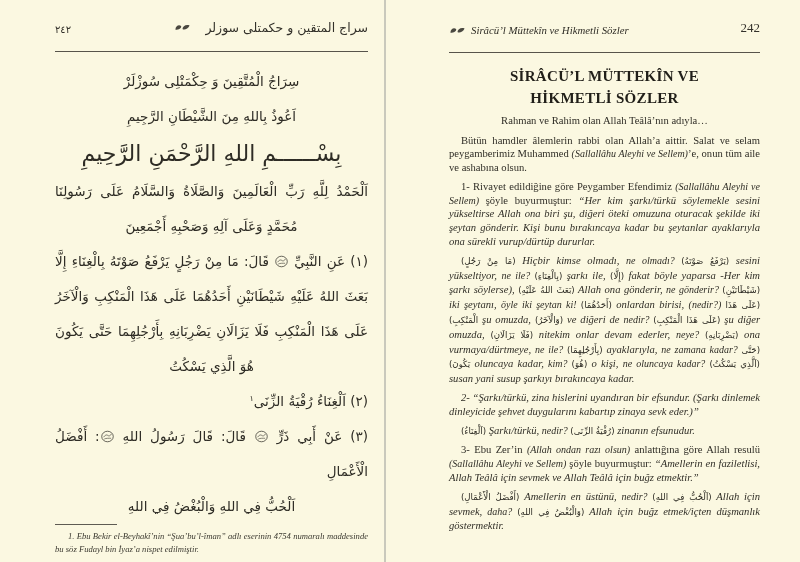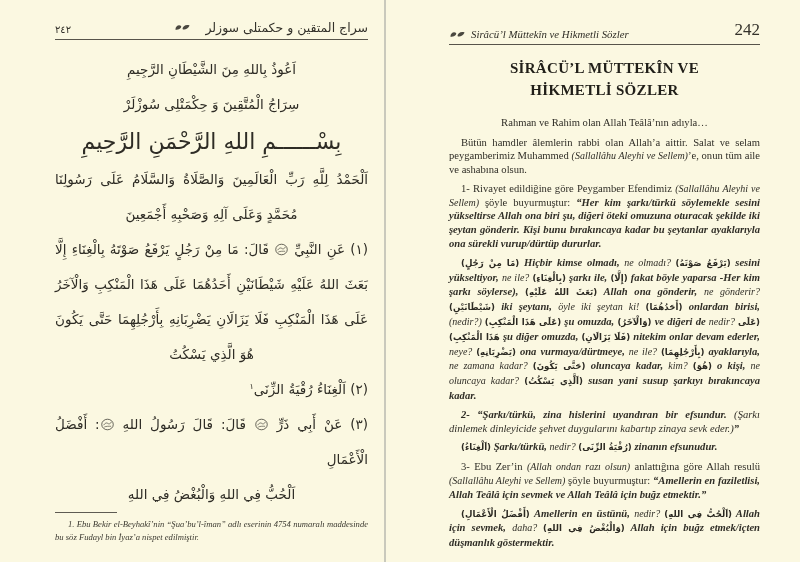--- a/index.html
+++ b/index.html
@@ -13,21 +13,21 @@
   .gutter-line{position:absolute;left:384px;top:0;bottom:0;width:2px;background:#c9c9bc;}
 
   
   .page-left{
     box-sizing:border-box;width:385px;height:562px;
     padding:20px 17px 22px 55px;
     display:flex;flex-direction:column;
   }
   .pg-header{
     display:flex;justify-content:space-between;align-items:flex-end;
-    border-bottom:1px solid #57544b;padding-bottom:4px;
+    border-bottom:1px solid #57544b;padding-bottom:16px;
   }
   .pn-ar{font-family:"DejaVu Sans",sans-serif;font-size:10px;color:#33312a;}
   .runhead-ar{font-family:"DejaVu Sans",sans-serif;font-size:12.5px;display:flex;align-items:center;gap:14px;direction:rtl;}
   .arabic-body{margin-top:12px;}
   .ar-line{
     font-family:"DejaVu Sans",sans-serif;
     direction:rtl;font-size:13.5px;line-height:35px;
     color:#2e2c25;
   }
   .ar-line.center{text-align:center;}
@@ -43,61 +43,61 @@
     text-indent:13px;color:#3a382f;text-align:justify;
   }
 
   
   .page-right{
     box-sizing:border-box;width:403px;height:562px;
     padding:20px 28px 16px 64px;
   }
   .pg-header.right-h{justify-content:space-between;}
   .runhead-lat{font-style:italic;font-size:10.8px;display:flex;align-items:center;gap:5px;color:#2f2d26;}
-  .pn-lat{font-size:17px;}
+  .pn-lat{font-size:13px;}
   .fleuron{width:17px;height:9px;flex:none;}
   .main-title{
     margin:13px 0 2px 0;text-align:center;
     font-size:15px;font-weight:bold;color:#211f19;
     line-height:1.45;letter-spacing:.3px;
   }
-  .subtitle{text-align:center;font-size:10.6px;margin:15px 0 8px 0;color:#2f2d26;}
+  .subtitle{text-align:center;font-size:10.6px;margin:5px 0 8px 0;color:#2f2d26;}
   .para{
     margin:0 0 5px 0;font-size:10.6px;line-height:13.8px;
     text-align:justify;text-indent:12px;color:#2f2d26;
   }
   .run-n{}
-  .run-bi{font-weight:bold;font-style:italic;margin-top:41px;}
+  .run-bi{font-weight:normal;font-style:italic;margin-top:41px;}
   .run-i{font-style:italic;}
   .run-si{font-style:italic;font-size:10px;}
   .run-ar{
     font-family:"DejaVu Sans",sans-serif;font-size:8.6px;
-    direction:rtl;unicode-bidi:isolate;color:#2b2922;font-weight:bold;
+    direction:rtl;unicode-bidi:isolate;color:#2b2922;
   }
 </style>
 </head>
 <body>
 
 <div class="spread">
   <div class="gutter-line"></div>
 
   <div class="page-left">
     <div class="pg-header">
       <span class="pn-ar">٢٤٢</span>
       <span class="runhead-ar">
         <span>سراج المتقين و حكمتلى سوزلر</span>
         <svg class="fleuron" viewBox="0 0 24 12">
           <path d="M2 9 C2 4,7 1,10 4 C11 6,8 10,2 9 Z M12 8 C12 4,17 1,22 3 C20 8,14 10,12 8 Z" fill="#4a4840"></path>
         </svg>
       </span>
     </div>
 
     <div class="arabic-body" id="left-lines">
+        <div class="ar-line center" dir="rtl"><span class="run-a">سِرَاجُ الْمُتَّقِينَ وَ حِكْمَتْلِى سُوزْلَرْ</span></div>
         <div class="ar-line center" dir="rtl"><span class="run-a">اَعُوذُ بِاللهِ مِنَ الشَّيْطَانِ الرَّجِيمِ</span></div>
-        <div class="ar-line center" dir="rtl"><span class="run-a">سِرَاجُ الْمُتَّقِينَ وَ حِكْمَتْلِى سُوزْلَرْ</span></div>
         <div class="ar-line center basmala" dir="rtl"><span class="run-a">بِسْــــــمِ اللهِ الرَّحْمَنِ الرَّحِيمِ</span></div>
         <div class="ar-line just" dir="rtl"><span class="run-a">اَلْحَمْدُ لِلَّهِ رَبِّ الْعَالَمِينَ وَالصَّلَاةُ وَالسَّلَامُ عَلَى رَسُولِنَا</span></div>
         <div class="ar-line center" dir="rtl"><span class="run-a">مُحَمَّدٍ وَعَلَى آلِهِ وَصَحْبِهِ أَجْمَعِينَ</span></div>
         <div class="ar-line just" dir="rtl"><span class="run-a">(١) عَنِ النَّبِيِّ </span><span><svg class="seal" viewBox="0 0 18 18">
               <ellipse cx="9" cy="9" rx="8" ry="7.3" fill="none" stroke="#2e2c25" stroke-width="1"></ellipse>
               <path d="M3.5 10c2-3 4.5-4 6-2.5s3.5.5 5-2M4.5 12.5c2.5-1.2 6.5-1.2 9.5-1" fill="none" stroke="#2e2c25" stroke-width="0.8"></path>
             </svg></span><span class="run-a"> قَالَ: مَا مِنْ رَجُلٍ يَرْفَعُ صَوْتَهُ بِالْغِنَاءِ إِلَّا</span></div>
         <div class="ar-line just" dir="rtl"><span class="run-a">بَعَثَ اللهُ عَلَيْهِ شَيْطَانَيْنِ أَحَدُهُمَا عَلَى هَذَا الْمَنْكِبِ وَالْآخَرُ</span></div>
         <div class="ar-line just" dir="rtl"><span class="run-a">عَلَى هَذَا الْمَنْكِبِ فَلَا يَزَالَانِ يَضْرِبَانِهِ بِأَرْجُلِهِمَا حَتَّى يَكُونَ</span></div>
         <div class="ar-line center" dir="rtl"><span class="run-a">هُوَ الَّذِي يَسْكُتُ</span></div>

